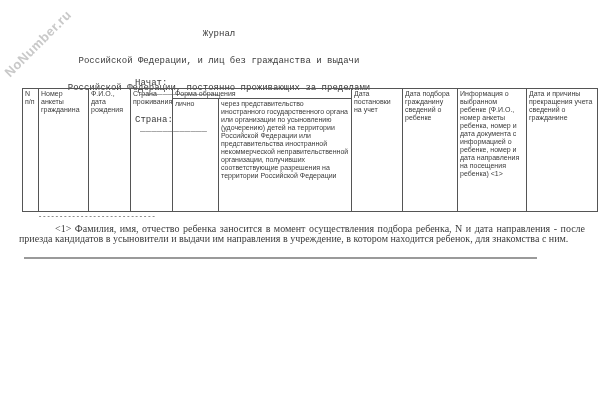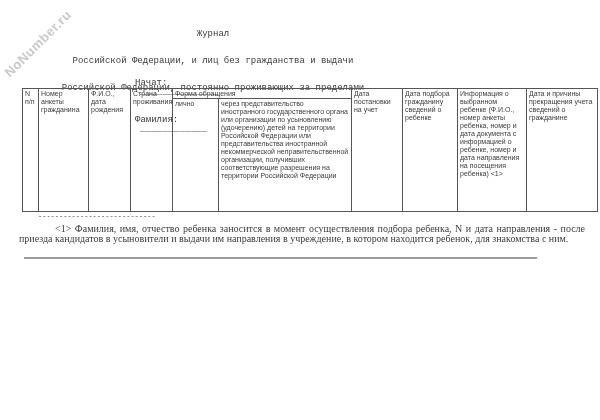--- a/index.html
+++ b/index.html
@@ -7,21 +7,21 @@
     position:relative; width:600px; height:420px; background:#ffffff;
     font-family:"Liberation Sans", sans-serif; color:#3b3b3b; overflow:hidden;
   }
   .watermark {
     position:absolute; left:-12px; top:36px; width:100px; text-align:center;
     transform:rotate(-45deg);
     font-family:"Liberation Sans", sans-serif; font-size:13px; font-weight:bold;
     color:#c9c9c9; letter-spacing:0.5px; white-space:nowrap;
   }
   .title {
-    position:absolute; left:8px; top:12px; width:410px; text-align:center;
+    position:absolute; left:14px; top:12px; width:410px; text-align:center;
     font-family:"Liberation Mono", monospace; font-size:9px; line-height:9px;
     white-space:pre;
   }
   .dates {
     position:absolute; left:135px; top:60px;
     font-family:"Liberation Mono", monospace; font-size:9px; line-height:9.3px;
     white-space:pre;
   }
   .dates .row { display:flex;flex-direction:column; }
   .dates .blank { margin-left:5px; letter-spacing:0.2px; }
@@ -62,21 +62,21 @@
     <div>Российской Федерации, и лиц без гражданства и выдачи</div>
     <div>Российской Федерации, постоянно проживающих за пределами</div>
   </div>
 
   <div class="dates">
     <div class="row">
       <span>Начат:</span>
       <span class="blank">______________</span>
     </div>
     <div class="row">
-      <span>Фамилия:</span>
+      <span>Страна:</span>
       <span class="blank">____________</span>
     </div>
   </div>
 
   <table class="register">
     <colgroup>
       <col style="width:16px">
         <col style="width:50px">
         <col style="width:42px">
       <col style="width:42px">

